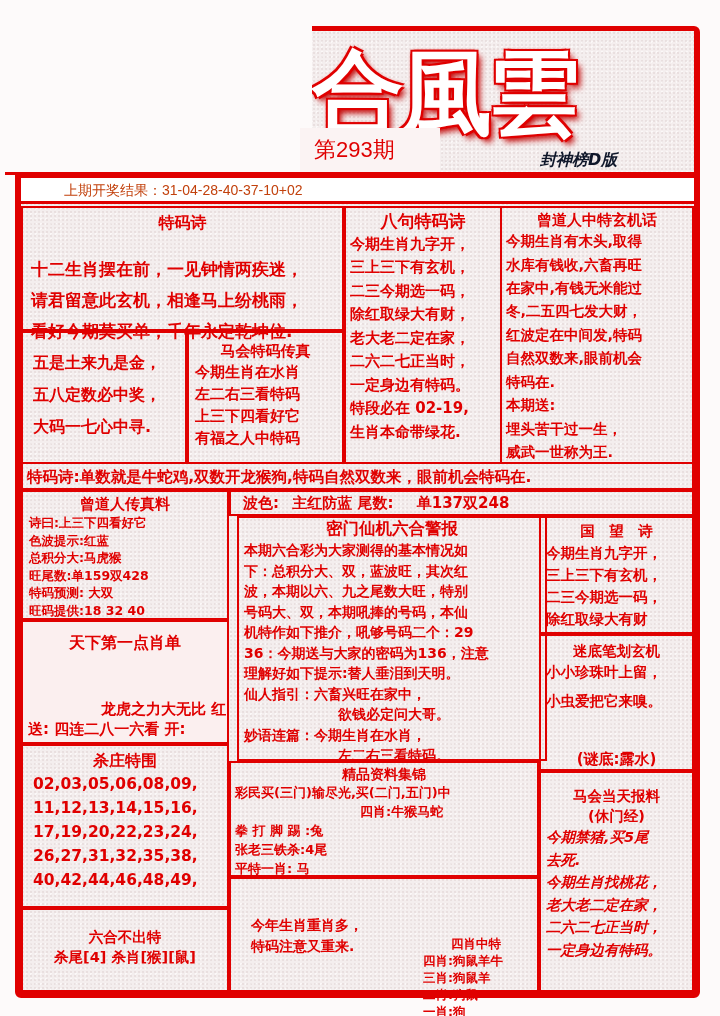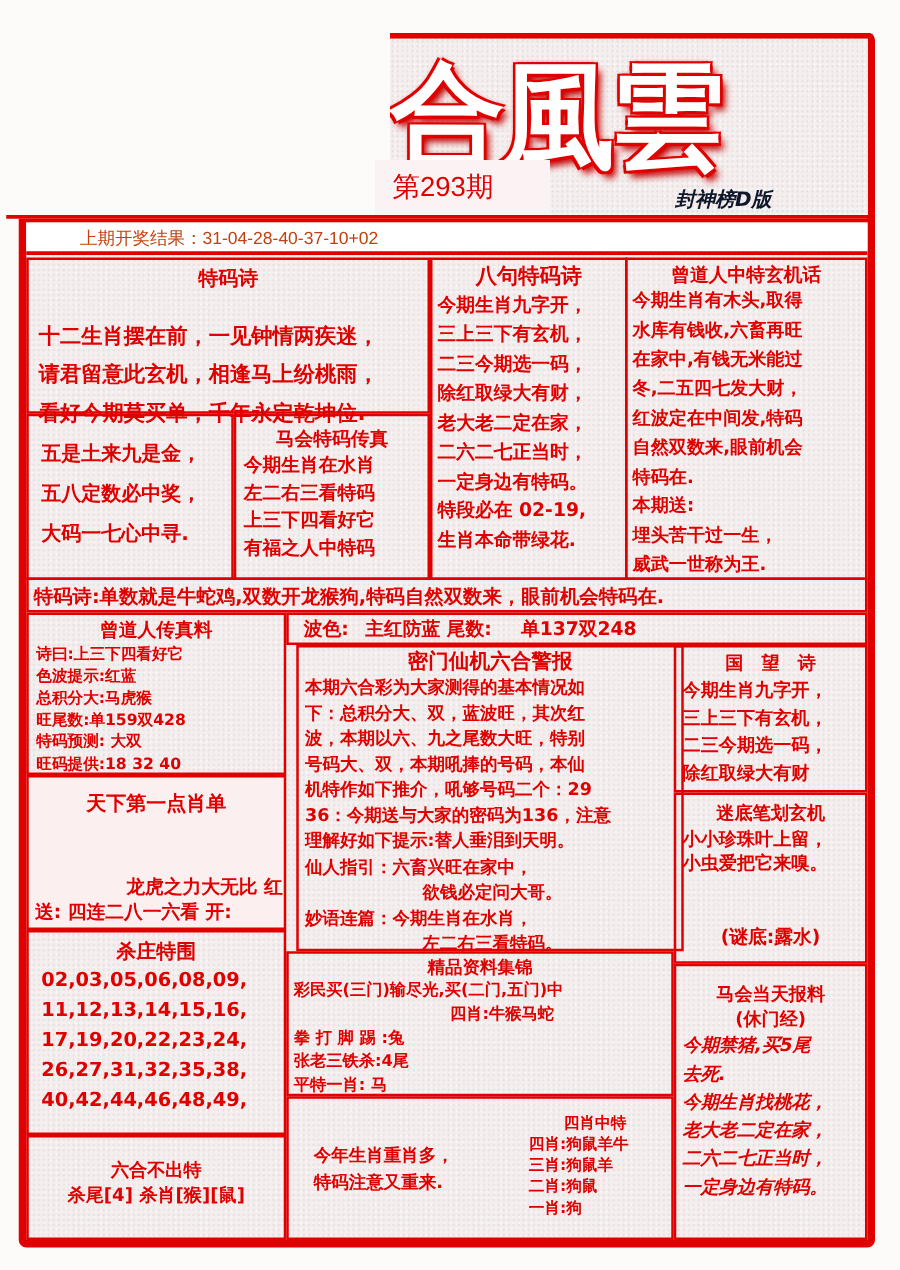--- a/index.html
+++ b/index.html
@@ -175,21 +175,21 @@
     <span class="line">今期生肖九字开，</span>
     <span class="line">三上三下有玄机，</span>
     <span class="line">二三今期选一码，</span>
     <span class="line">除红取绿大有财</span>
   </div>
 </div>
 
 <div class="abs box txt" style="left:539px;top:634px;width:155px;height:137px;font-size:14.5px;padding:6px 5px;">
   <div class="head">迷底笔划玄机</div>
   <span class="line" style="line-height:20px;">小小珍珠叶上留，</span>
-  <span class="line" style="">小虫爱把它来嗅。</span>
+  <span class="line" style="margin-top:10px;">小虫爱把它来嗅。</span>
   <div class="c" style="margin-top:38px;font-size:15px;">(谜底:露水)</div>
 </div>
 
 <div class="abs box txt" style="left:21px;top:620px;width:208px;height:124px;font-size:15px;background:#fbefef;">
   <div class="head" style="margin-top:10px;font-size:16px;">天下第一点肖单</div>
   <div style="position:absolute;left:78px;top:77px;white-space:nowrap;">龙虎之力大无比 红</div>
   <div style="position:absolute;left:5px;top:97px;white-space:nowrap;">送: 四连二八一六看 开:</div>
 </div>
 
 <div class="abs box txt" style="left:21px;top:744px;width:208px;height:164px;font-size:15.5px;padding:4px 10px;">
@@ -231,19 +231,19 @@
   <div class="head">六合不出特</div>
   <div class="c" style="white-space:nowrap;">杀尾[4] 杀肖[猴][鼠]</div>
 </div>
 
 <div class="abs box txt" style="left:229px;top:877px;width:310px;height:115px;font-size:14px;">
   <div style="position:absolute;left:20px;top:36px;line-height:21px;">
     <span class="line">今年生肖重肖多，</span>
     <span class="line">特码注意又重来.</span>
   </div>
   <div style="position:absolute;left:192px;top:10px;font-size:12.5px;line-height:17px;">
-    <div style="padding-left:28px;">四肖中特</div>
+    <div style="padding-left:28px;margin-top:46px;">四肖中特</div>
     <span class="line">四肖:狗鼠羊牛</span>
     <span class="line">三肖:狗鼠羊</span>
     <span class="line">二肖:狗鼠</span>
     <span class="line">一肖:狗</span>
   </div>
 </div>
 
 </body></html>

